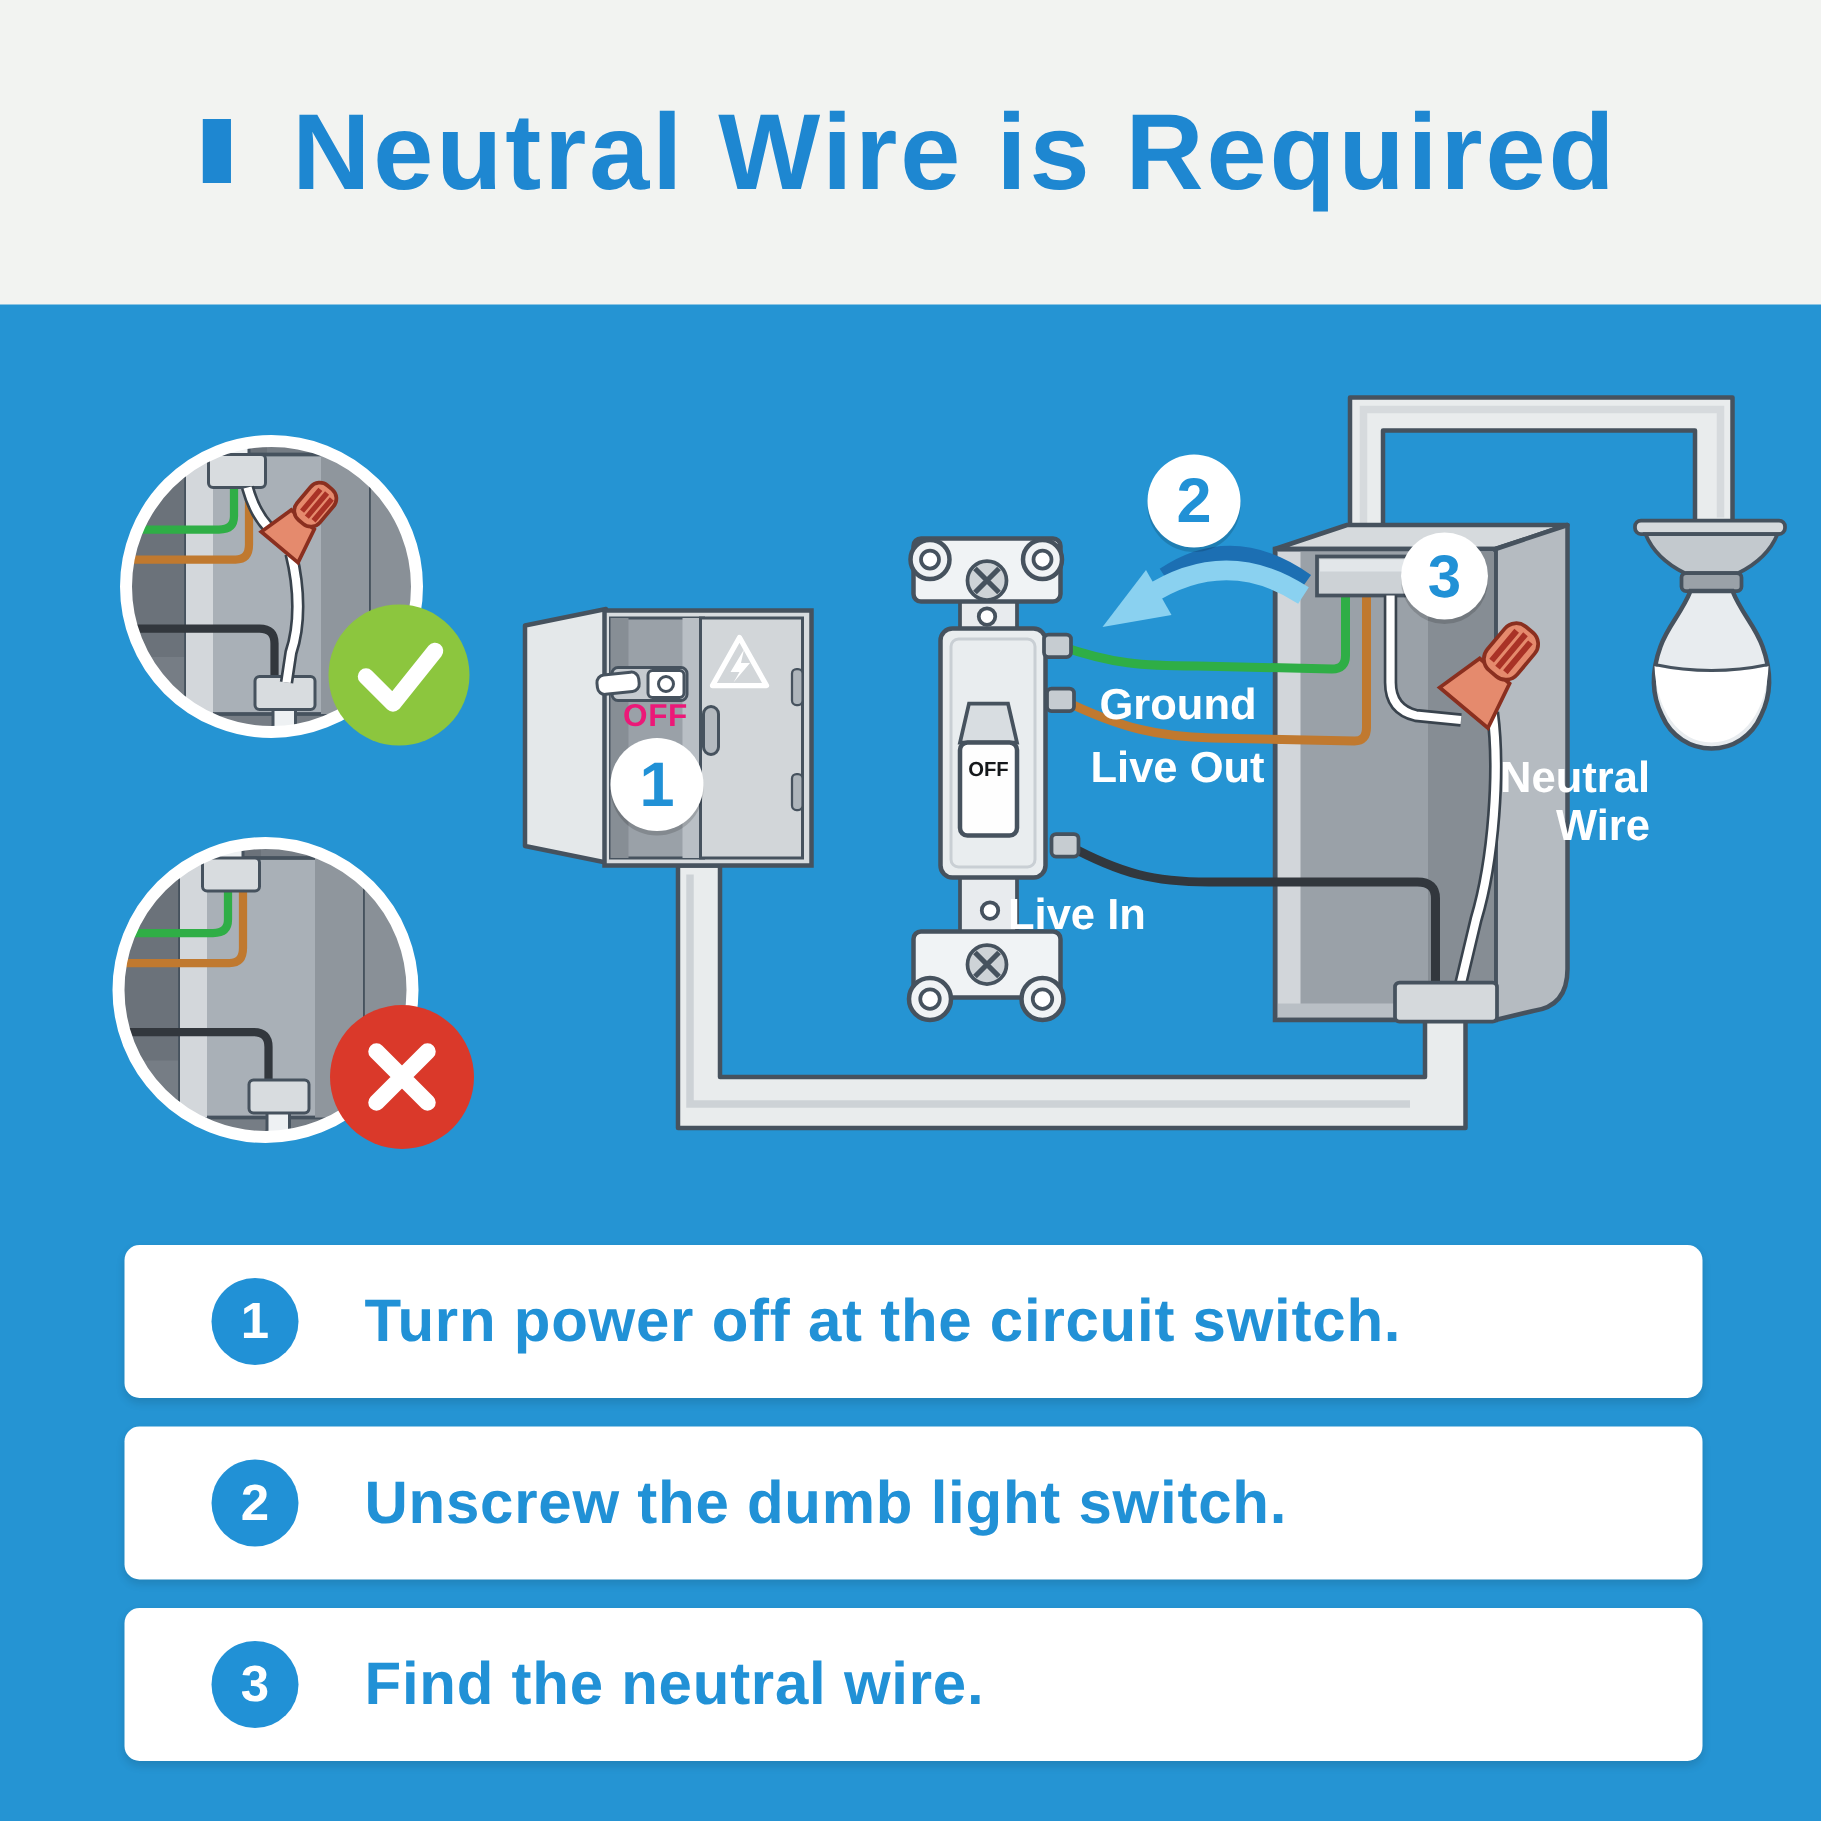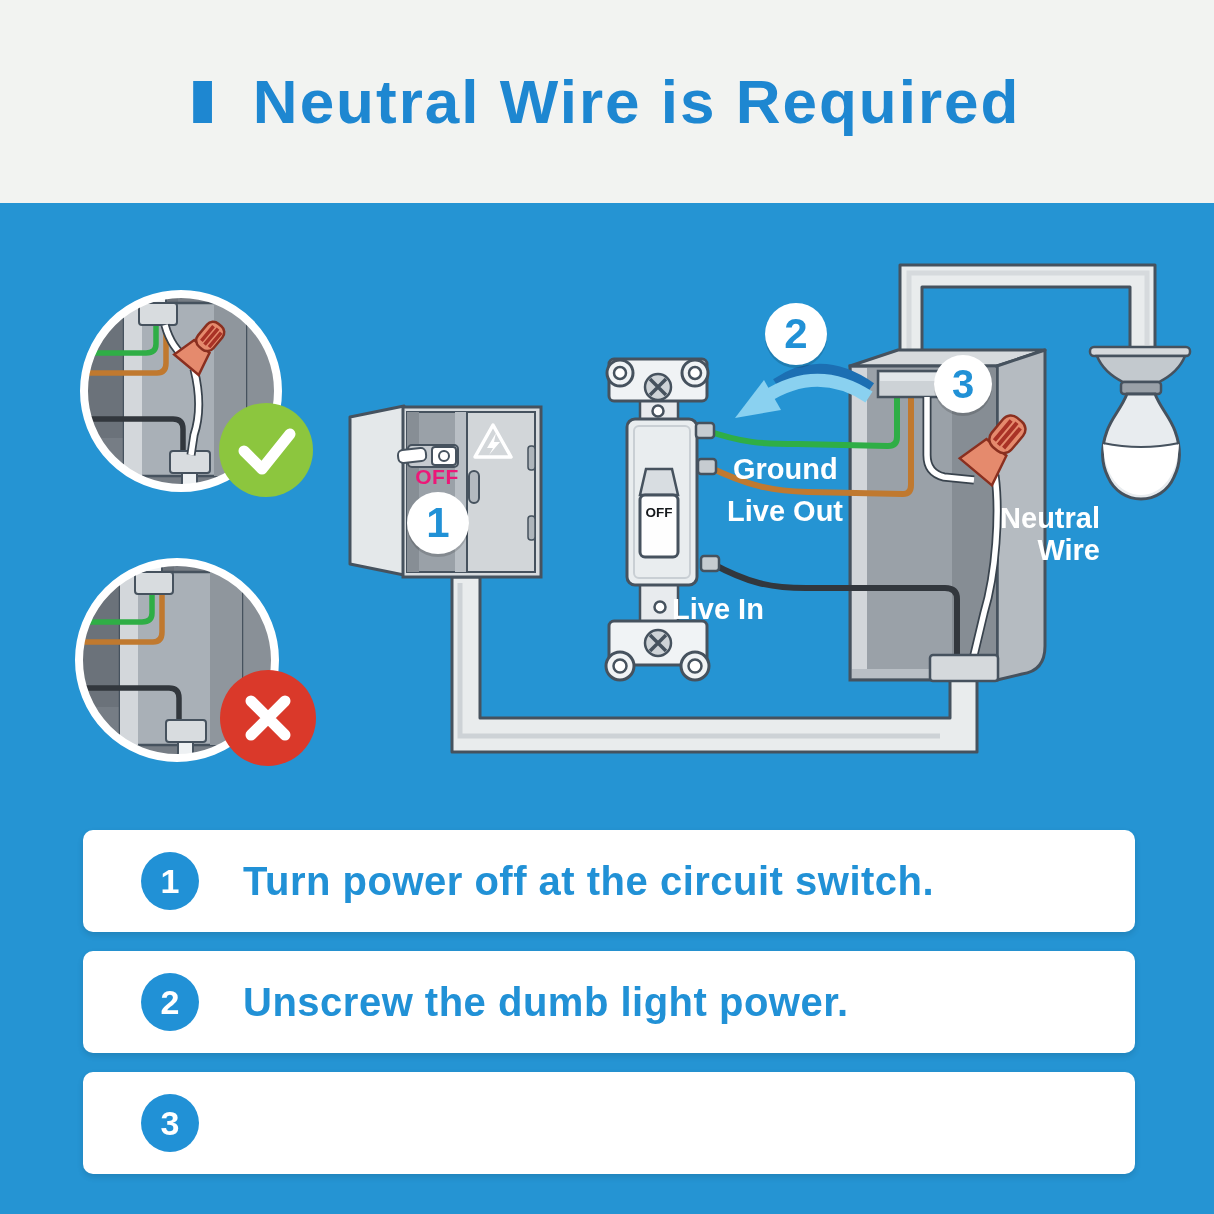--- a/index.html
+++ b/index.html
@@ -12,21 +12,21 @@
     position:absolute;top:0;left:0;width:1214px;height:203px;
     background:#f2f3f1;
     display:flex;align-items:center;justify-content:center;
   }
   .title-row{display:flex;align-items:center;gap:42px;}
   .title-marker{
     font-weight:bold;font-size:62px;color:#1e87d1;
     display:inline-block;transform:scaleX(2.1);line-height:1;
   }
   .page-title{
-    font-weight:bold;font-size:62px;color:#1e87d1;letter-spacing:2px;line-height:1;
+    font-weight:bold;font-size:72px;color:#1e87d1;letter-spacing:2px;line-height:1;
   }
   svg.diagram{position:absolute;top:203px;left:0;}
   svg text{font-family:"Liberation Sans", sans-serif;}
   .steps{
     position:absolute;left:83px;top:830px;width:1052px;
     display:flex;flex-direction:column;gap:19px;
   }
   .step{
     background:#ffffff;border-radius:10px;height:102px;
     box-shadow:0 3px 6px rgba(0,0,0,0.12);
@@ -239,18 +239,19 @@
   </g>
 </svg>
 
 <div class="steps">
   <div class="step">
     <div class="step-badge">1</div>
     <div class="step-text">Turn power off at the circuit switch.</div>
   </div>
   <div class="step">
     <div class="step-badge">2</div>
-    <div class="step-text">Unscrew the dumb light power.</div>
+    <div class="step-text">Unscrew the dumb light switch.</div>
   </div>
   <div class="step">
     <div class="step-badge">3</div>
+    <div class="step-text">Find the neutral wire.</div>
   </div>
 </div>
 
 </body></html>

